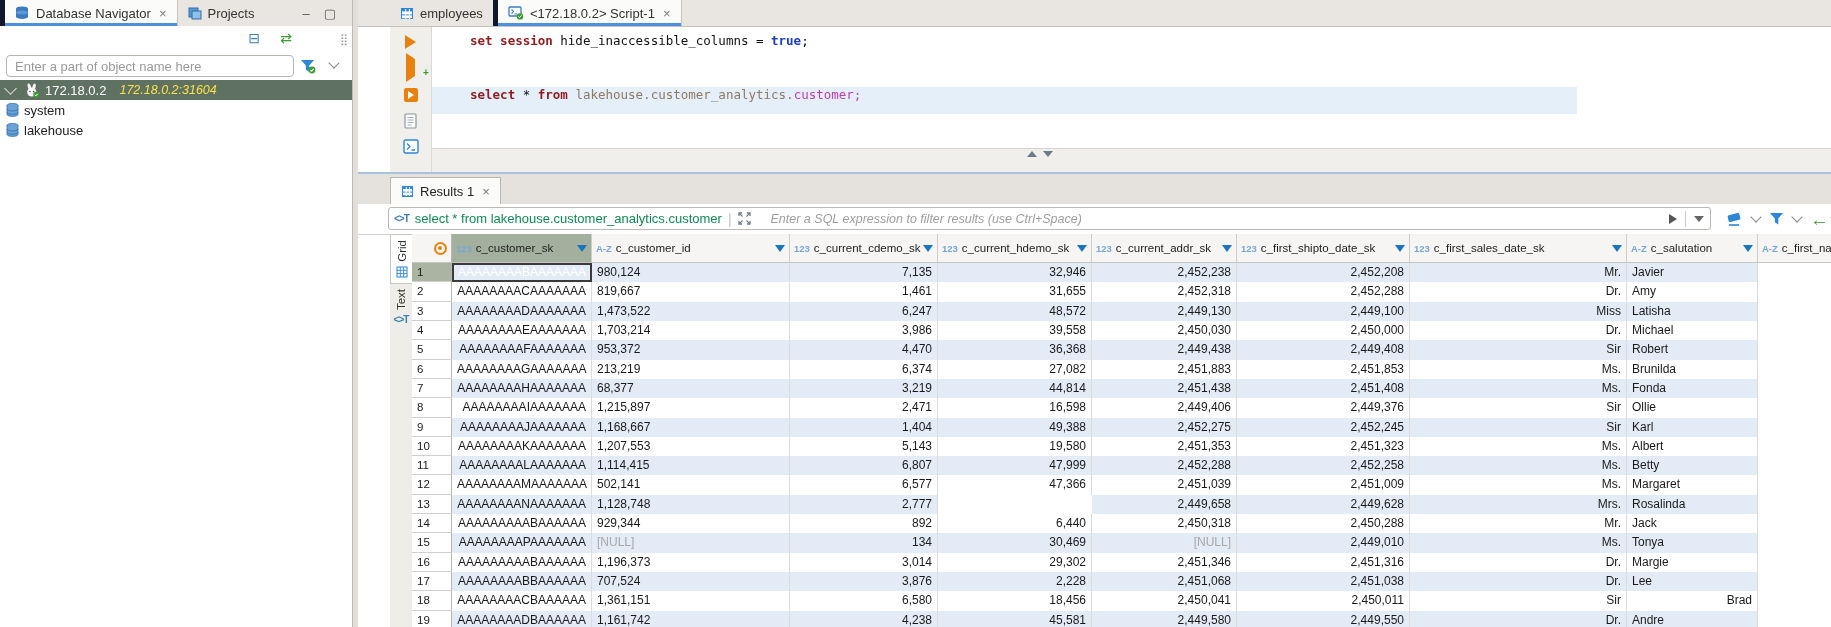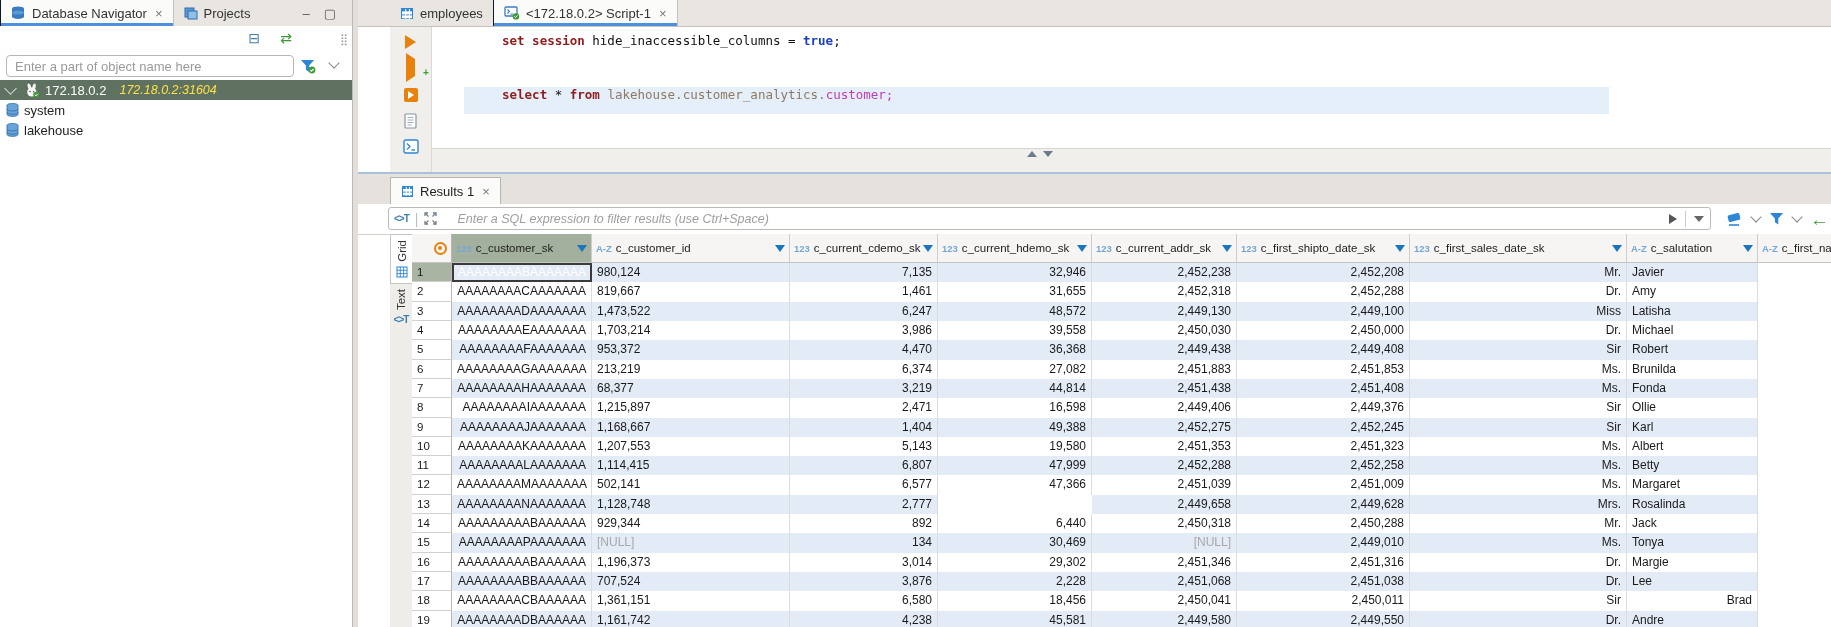--- a/index.html
+++ b/index.html
@@ -1,21 +1,21 @@
 <!DOCTYPE html>
 <html><head>
 <meta charset="utf-8">
 <style>
   html,body{margin:0;padding:0;background:#d9d6d2;}
   .app{width:1831px;height:627px;position:relative;overflow:hidden;background:#fff;
        font-family:"Liberation Sans",sans-serif;color:#222;}
   
   .tabbar{position:absolute;background:#e9e6e2;border-bottom:1px solid #c6c2bd;display:flex;align-items:stretch;}
   .tab{display:flex;align-items:center;gap:6px;padding:0 10px;font-size:13px;color:#333;position:relative;cursor:default;}
-  .tab.active{background:#fbfbfa;border-left:1px solid #0f172a;border-right:1px solid #c6c2bd;}
+  .tab.active{background:#fbfbfa;border-left:5px solid #0f172a;border-right:1px solid #c6c2bd;}
   .tab.active.blue:after{content:"";position:absolute;left:0;right:0;bottom:0;height:3px;background:#4d90dc;}
   .closex{color:#777;font-size:13px;margin-left:2px;}
   
   .nav-panel{position:absolute;left:0;top:0;width:352px;height:627px;background:#fff;}
   .nav-tabbar{left:0;top:0;width:352px;height:26px;}
   .winbtns{position:absolute;right:16px;top:0;height:26px;display:flex;align-items:center;gap:14px;color:#555;font-size:13px;}
   .nav-toolbar{position:absolute;left:0;top:26px;width:352px;height:26px;background:#fff;}
   .nav-toolbar .icn{position:absolute;top:4px;font-size:14px;color:#4a7fb5;}
   .nav-filter{position:absolute;left:6px;top:55px;width:288px;height:22px;}
   .nav-filter input{width:100%;height:100%;box-sizing:border-box;border:1px solid #b9b6b2;border-radius:4px;
@@ -30,21 +30,21 @@
   .chev.right{transform:rotate(-45deg);margin-left:22px;}
   
   .right{position:absolute;left:358px;top:0;width:1473px;height:627px;background:#fff;}
   .vdivider{position:absolute;left:352px;top:0;width:6px;height:627px;background:#e2dfdb;border-left:1px solid #bdbab5;}
   .ed-tabbar{left:0;top:0;width:1473px;height:26px;padding-left:32px;}
   .ed-toolbar{position:absolute;left:32px;top:27px;width:42px;height:145px;background:#f1efec;border-right:1px solid #dcd9d4;
        display:flex;flex-direction:column;align-items:center;gap:10px;padding-top:8px;box-sizing:border-box;}
   .play{width:0;height:0;border-left:11px solid #e8820c;border-top:7px solid transparent;border-bottom:7px solid transparent;}
   .plus{position:absolute;color:#3d9b35;font-size:10px;font-weight:bold;margin-left:8px;margin-top:8px;}
   .code-area{position:absolute;left:74px;top:27px;right:0;height:121px;background:#fff;overflow:hidden;}
-  .code-lines{padding-top:6px;width:1145px;padding-left:32px;}
+  .code-lines{padding-top:6px;width:1145px;}
   .code-line{height:27px;line-height:27px;font:12.5px "DejaVu Sans Mono",monospace;padding-left:38px;white-space:pre;}
   .code-line.hl{background:#e4effa;}
   .tok-keyword{color:#8f1d1d;font-weight:bold;}
   .tok-keyword2{color:#1c40c2;font-weight:bold;}
   .tok-plain{color:#111;}
   .tok-schema{color:#8e7962;}
   .tok-table{color:#c03bb4;}
   .scroll-strip{position:absolute;left:74px;top:148px;right:0;height:24px;background:#f1efec;border-top:1px solid #d8d5d0;}
   .sash-grip{position:absolute;left:595px;top:2px;display:flex;gap:6px;}
   .tri-up{width:0;height:0;border-left:5px solid transparent;border-right:5px solid transparent;border-bottom:6px solid #6b7b8c;}
@@ -246,20 +246,21 @@
               <rect x="8" y="2" width="1" height="9" fill="#fff"></rect>
             </svg>
           <span>Results 1</span>
           <span class="closex">×</span>
         </div>
       </div>
 
       <div class="filter-bar">
         <div class="fbox">
           <span class="sqlT" style="margin-left:5px;color:#3f7fae;">&lt;&gt;T</span>
+          <span class="fquery">select * from lakehouse.customer_analytics.customer</span>
           <span class="fdiv">|</span>
           <svg width="13" height="13" viewBox="0 0 13 13" style="flex:none;">
               <path d="M1 4V1h3M9 1h3v3M12 9v3H9M4 12H1V9" stroke="#6e7a88" stroke-width="1.3" fill="none"></path>
               <path d="M1.5 1.5l3 3M11.5 1.5l-3 3M11.5 11.5l-3-3M1.5 11.5l3-3" stroke="#6e7a88" stroke-width="1.1"></path>
             </svg>
           <span class="fplaceholder" style="margin-left:20px;">Enter a SQL expression to filter results (use Ctrl+Space)</span>
           <span class="fright">
             <span class="apply-tri"></span>
             <span style="width:1px;height:16px;background:#ccc;"></span>
             <span class="dd-tri"></span>

